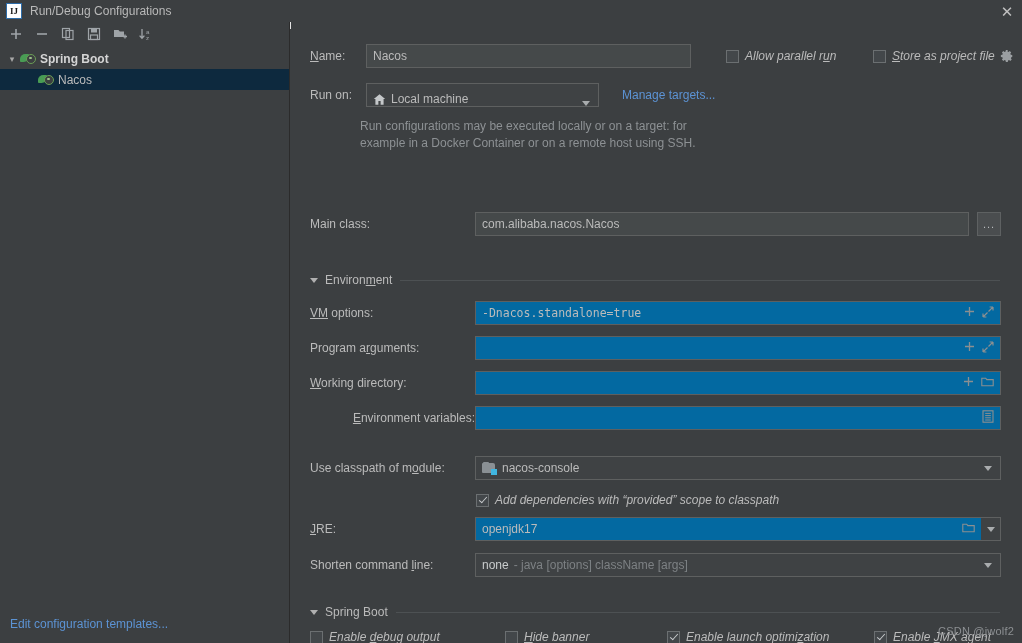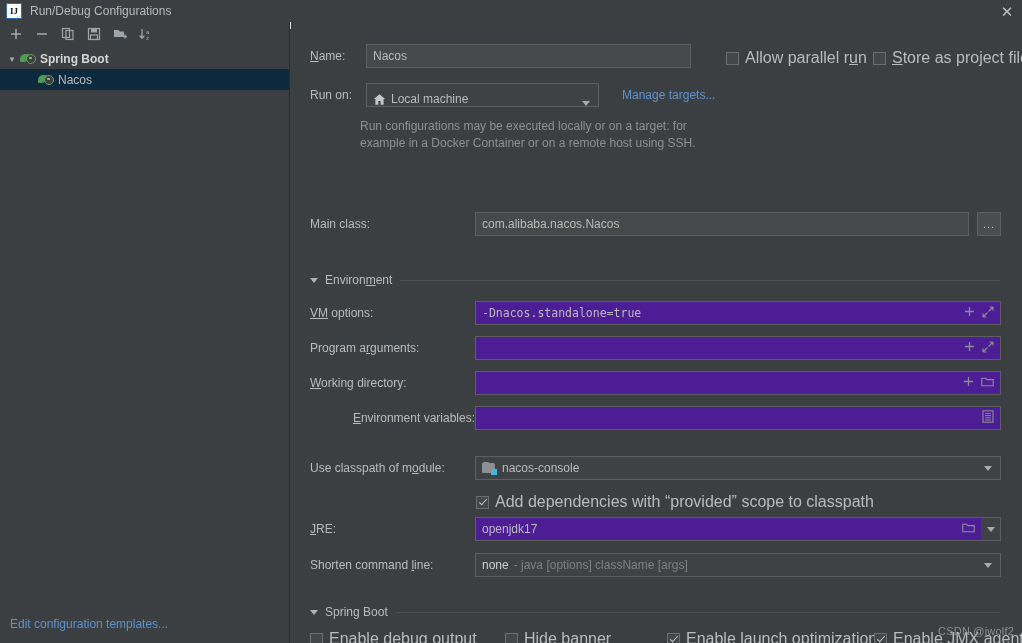--- a/index.html
+++ b/index.html
@@ -175,21 +175,21 @@
     background: #45494a;
     border: 1px solid #5e6060;
     box-sizing: border-box;
     color: #bbbbbb;
     font-size: 12px;
     display: flex;
     align-items: center;
     padding: 0 6px;
     height: 24px;
   }
-  .textfield.gray { background: #4c1d95; gap: 35px; }
+  .textfield.gray { background: #0369a1; gap: 35px; }
   .textfield .val { overflow: hidden; white-space: nowrap; }
   .mono { font-family: "DejaVu Sans Mono", "Liberation Mono", monospace; font-size: 11.5px; }
 
   .fieldicons {
     margin-left: auto;
     display: flex;
     align-items: center;
     gap: 7px;
     color: #8b8f91;
     padding-left: 6px;
@@ -290,21 +290,21 @@
   }
   .cb.checked .box:after {
     content: "";
     position: absolute;
     left: 3.6px; top: 0.6px;
     width: 3px; height: 7px;
     border: solid #c8cbcd;
     border-width: 0 1.6px 1.6px 0;
     transform: rotate(42deg);
   }
-  .cb .cbl { font-size: 16px; color: #bbbbbb; white-space: nowrap; }
+  .cb .cbl { font-size: 12px; color: #bbbbbb; white-space: nowrap; font-style: italic; }
 
   
   .dots-btn {
     width: 24px; height: 24px;
     background: #4a4d4f;
     border: 1px solid #5e6162;
     box-sizing: border-box;
     display: flex; align-items: center; justify-content: center;
     color: #b8bbbd;
     font-size: 11px;

